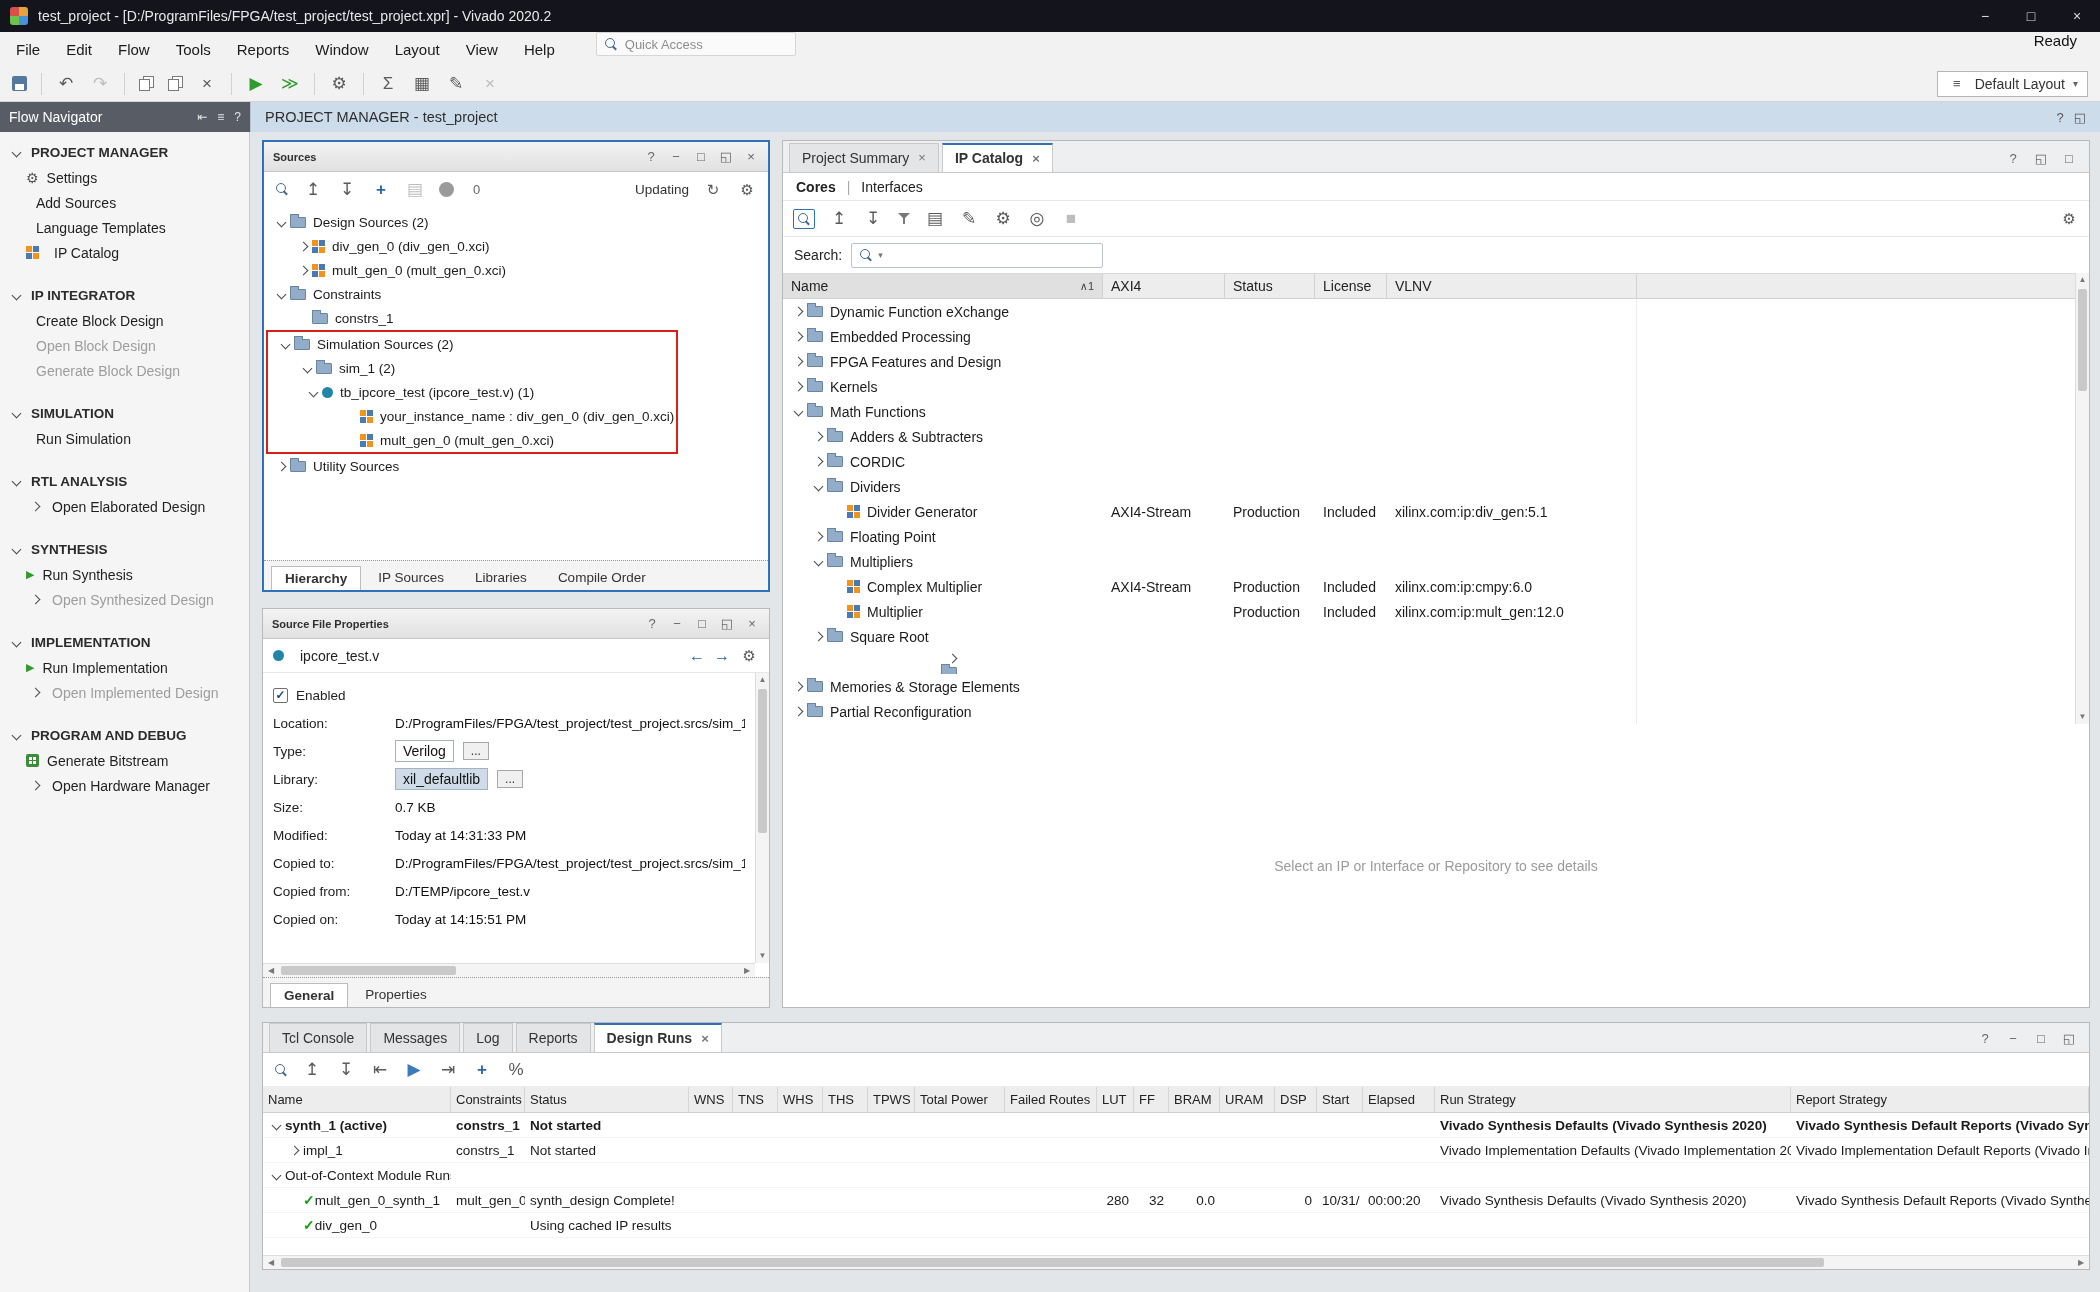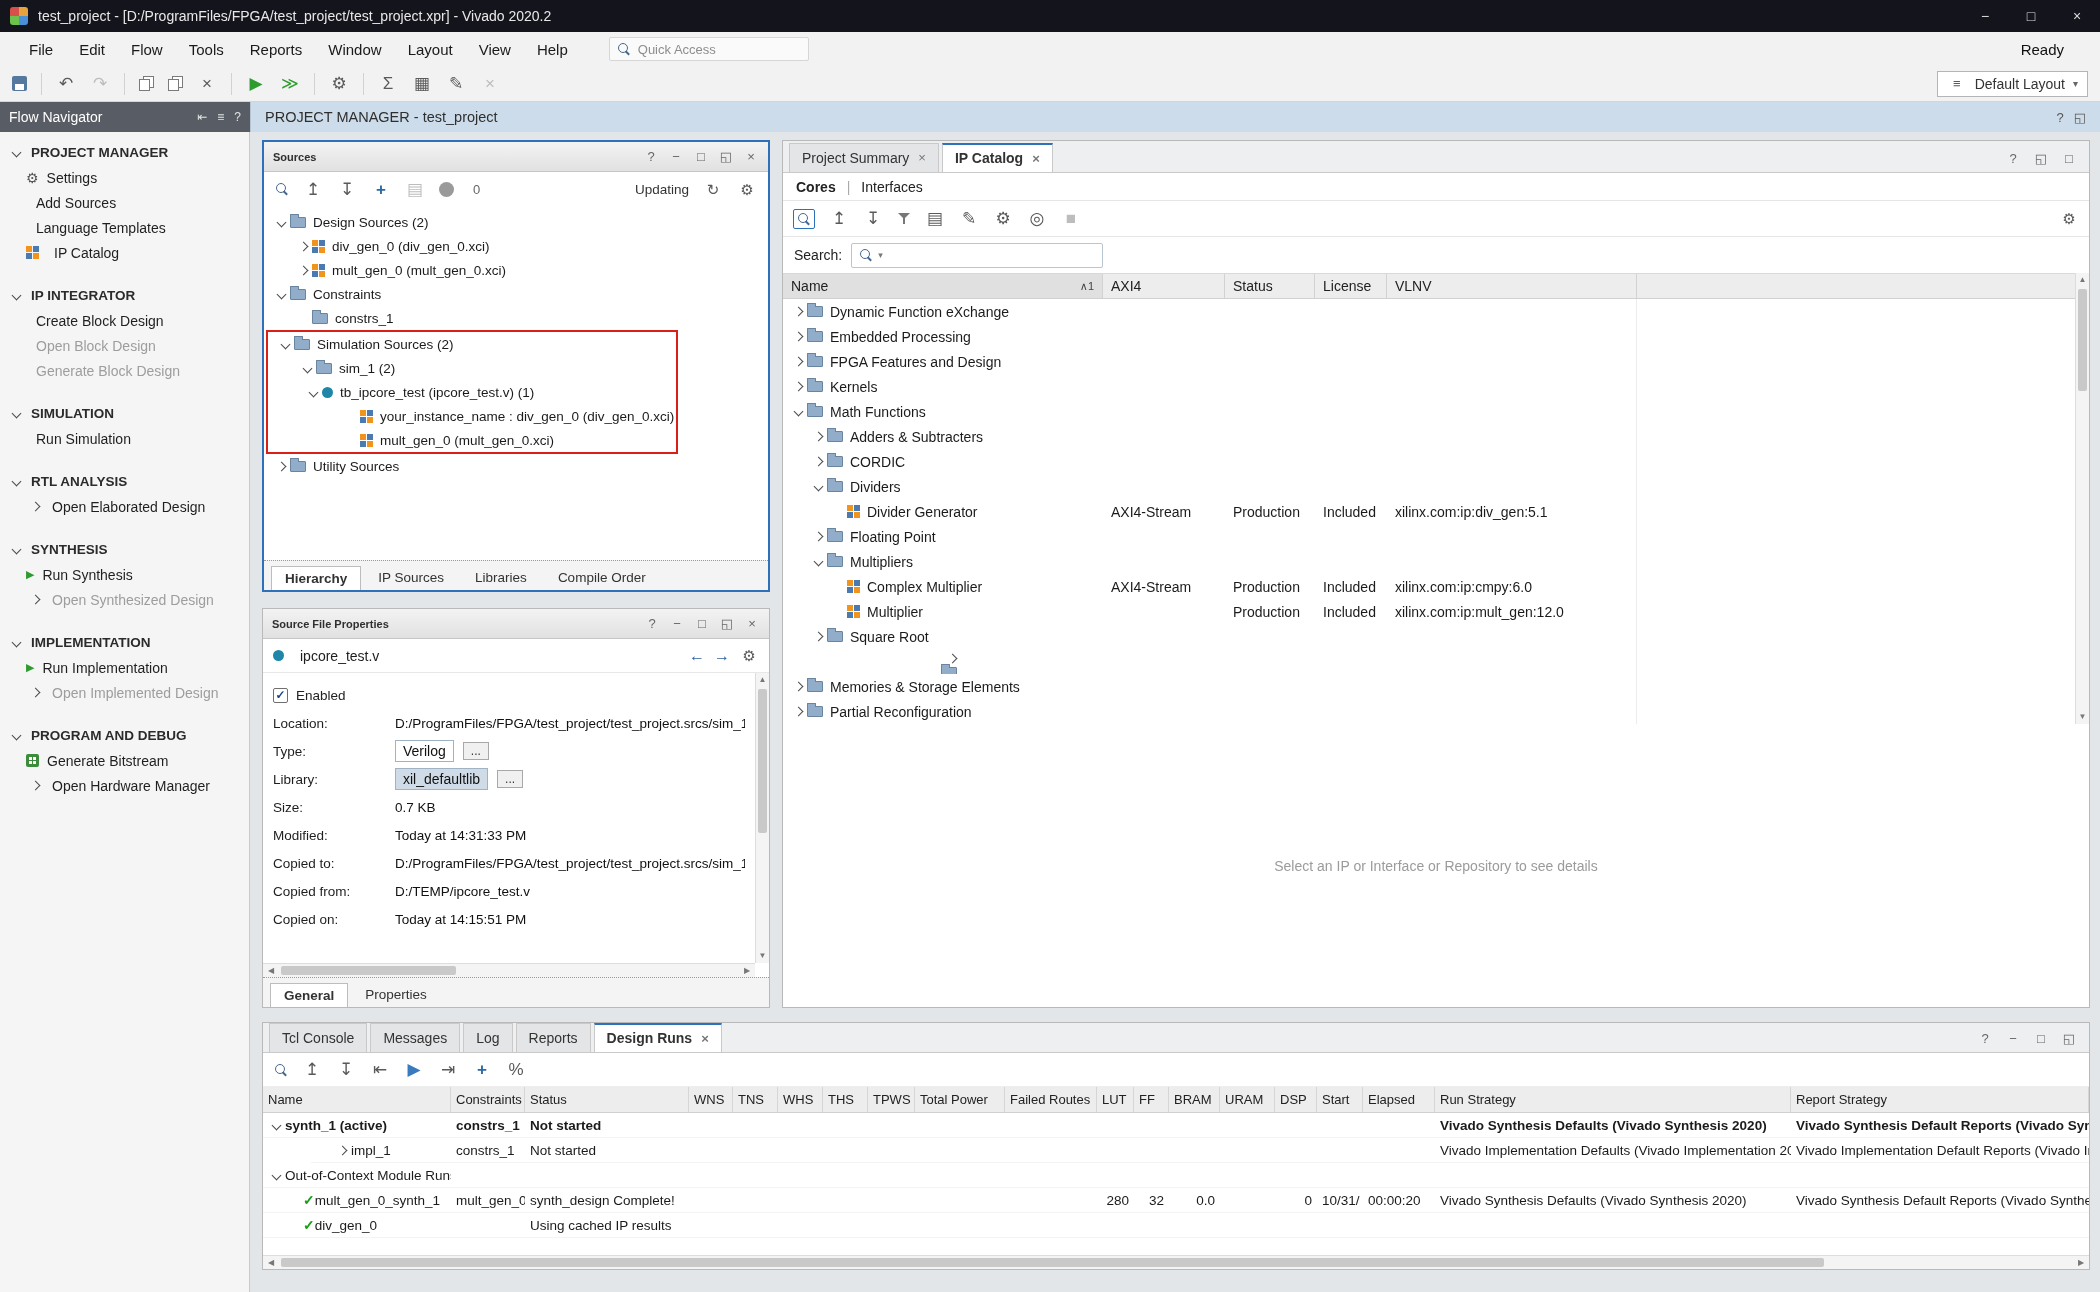--- a/index.html
+++ b/index.html
@@ -4,21 +4,21 @@
 <style>
 *{box-sizing:border-box;margin:0;padding:0}
 html,body{width:2100px;height:1292px;overflow:hidden}
 body{font-family:"Liberation Sans",sans-serif;font-size:14px;color:#222;background:#e3e6e9}
 
 
 .titlebar{height:32px;background:#14141c;color:#e8e8e8;display:flex;align-items:center;padding-left:10px}
 .app-icon{width:18px;height:18px;margin-right:10px;border-radius:3px;background:conic-gradient(#e6a23c 0 25%,#4a90d9 0 50%,#6cc24a 0 75%,#d94f4a 0)}
 .titlebar .title{font-size:14px;flex:1;white-space:nowrap;overflow:hidden}
 .win-btn{width:46px;height:32px;display:flex;align-items:center;justify-content:center;color:#ddd;font-size:14px}
-.menubar{height:34px;background:#f2f2f2;display:flex;align-items:center;padding:0 16px}
+.menubar{height:34px;background:#f2f2f2;display:flex;align-items:flex-start;padding:0 3px}
 .menu-item{padding:0 13px;font-size:15px;color:#1a1a1a;height:100%;display:flex;align-items:center}
 .quick{margin-left:28px;width:200px;height:24px;border:1px solid #d6d6d6;background:#fafafa;border-radius:2px;display:flex;align-items:center;padding:0 7px;color:#8d8d8d;font-size:13px;gap:7px}
 .ready{margin-left:auto;padding-right:20px;font-size:15px;color:#111}
 .toolbar{height:36px;background:#f2f2f2;border-bottom:1px solid #d5d5d5;display:flex;align-items:center;padding:0 12px;gap:15px}
 .tb-glyph{min-width:20px;text-align:center;font-size:17px;color:#5a5a5a;line-height:1}
 .muted{color:#bdbdbd !important}
 .sep{width:1px;height:22px;background:#d2d2d2}
 .layout-select{margin-left:auto;border:1px solid #b5b5b5;background:#fff;height:26px;display:flex;align-items:center;gap:8px;padding:0 9px;font-size:14px;color:#333}
 
 .hdr-row{height:30px;display:flex}
@@ -948,21 +948,21 @@
               <div class="cell-num"></div>
               <div class="cell-num"></div>
               <div class="cell-num"></div>
               <div class="cell-num"></div>
               <div></div>
               <div></div>
               <div>Vivado Synthesis Defaults (Vivado Synthesis 2020)</div>
               <div>Vivado Synthesis Default Reports (Vivado Synthesis 2020)</div>
             </div>
             <div class="rg run-row">
-              <div style="padding-left: 22px; margin-left: 48px;">
+              <div style="padding-left: 22px;">
                 <span class="expander">
                   <i class="chev closed"></i>
                 </span>
                 <span>impl_1</span>
               </div>
               <div>constrs_1</div>
               <div>Not started</div>
               <div class="cell-num"></div>
               <div class="cell-num"></div>
               <div class="cell-num"></div>

